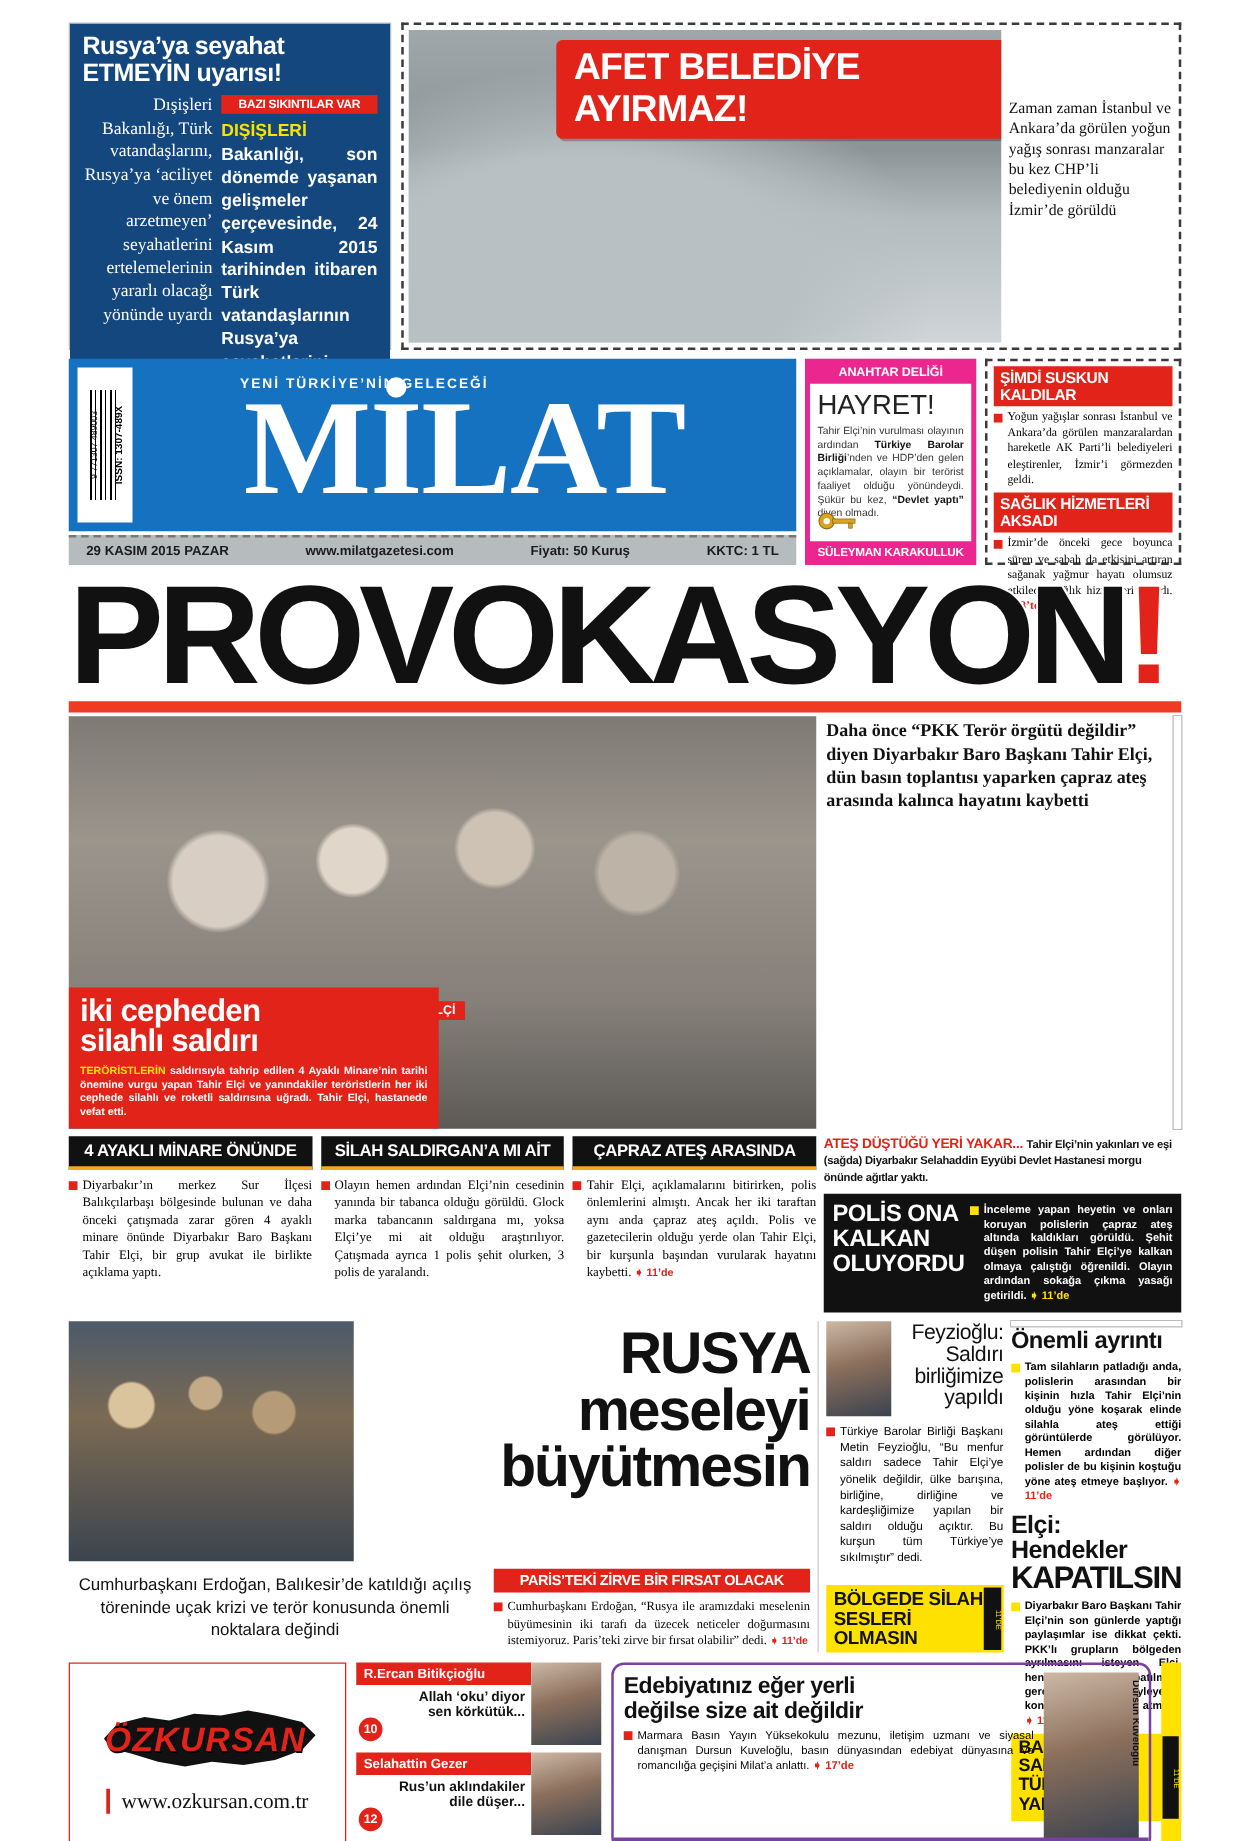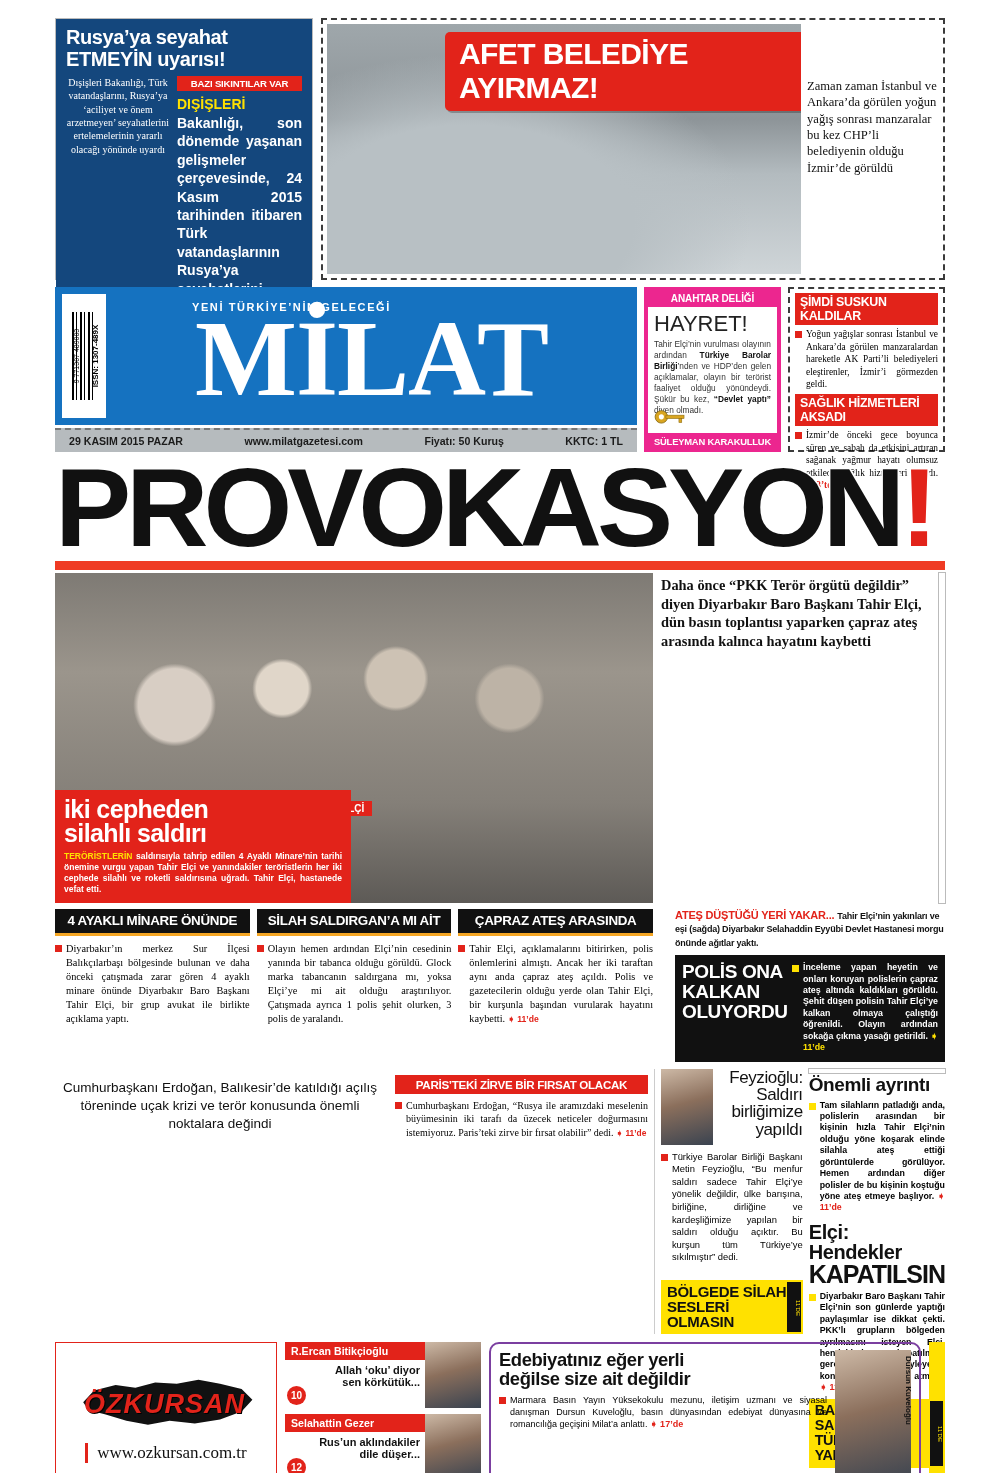--- a/index.html
+++ b/index.html
@@ -55,21 +55,21 @@
   }
 
   
   .toprow { display:flex; gap:8px; height:262px; }
   .tl { width:258px; border:1px solid #bbb; display:flex; flex-direction:column; }
   .tl-photo { height:103px; }
   .tl-blue { background:#14477d; flex:1; padding:8px 10px 6px 10px; display:flex; flex-direction:column; }
   .tl-h1 { color:#fff; font-weight:bold; font-size:20px; line-height:1.08; letter-spacing:-.4px; }
   .tl-h1 b { display:block; }
   .tl-cols { display:flex; gap:7px; margin-top:6px; flex:1; }
-  .tl-lead { width:104px; color:#fff; font-size:10px; line-height:1.33; text-align:center;
+  .tl-lead { width:104px; color:#fff; font-size:14px; line-height:1.33; text-align:right;
              font-family:"Liberation Serif", serif; }
   .tl-box { flex:1; display:flex; flex-direction:column; }
   .tl-redbar { background:#e2231a; color:#fff; font-weight:bold; font-size:9.6px;
                padding:2px 4px; text-align:center; letter-spacing:-.2px; }
   .tl-body { color:#fff; font-size:14px; line-height:1.32; margin-top:4px; text-align:justify; font-weight:bold;}
   .tl-body .hi { color:#ffe100; }
   .tl-body .pg { color:#ffe100; white-space:nowrap; }
 
   .tr { flex:1; border:2px dashed #3b3b3b; padding:4px; position:relative; }
   .tr-inner { display:flex; height:100%; gap:6px; }
@@ -140,21 +140,21 @@
   .main-red p { color:#fff; font-size:8.5px; line-height:1.3; margin-top:5px; font-weight:bold;
                 text-align:justify; }
   .main-red p .hi { color:#ffe100; }
 
   .main-right { flex:1; display:flex; flex-direction:row; gap:4px; }
   .spitz { font-family:"Liberation Serif", serif; font-size:14.4px; line-height:1.3; color:#111;
            font-weight:bold; padding:3px 2px 0; }
   .right-photo { flex:1; min-height:206px; border:3px solid #fff; box-shadow:0 0 0 1px #bbb; }
 
   
-  .colsrow { display:flex; gap:22px; margin-top:6px; }
+  .colsrow { display:flex; gap:6px; margin-top:6px; }
   .cols3 { width:598px; display:flex; gap:7px; }
   .col { flex:1; }
   .col-h { background:#111; color:#fff; font-weight:bold; font-size:13.4px; padding:4px 6px 5px;
            border-bottom:3px solid #f5a623; letter-spacing:-.3px; text-align:center; }
   .col-b { font-family:"Liberation Serif", serif; font-size:10.3px; line-height:1.36; text-align:justify;
            margin-top:6px; display:flex; gap:4px; }
   .col-b .pg { color:#e2231a; font-weight:bold; font-family:"Liberation Sans",sans-serif; font-size:8.6px;}
 
   .side { flex:1; display:flex; flex-direction:column; }
   .cap-red { font-size:11px; font-weight:bold; color:#e2231a; line-height:1.22; letter-spacing:-.2px;}
@@ -403,20 +403,30 @@
           <span><span>İnceleme yapan heyetin ve onları koruyan polislerin çapraz ateş altında kaldıkları görüldü. Şehit düşen polisin Tahir Elçi’ye kalkan olmaya çalıştığı öğrenildi. Olayın ardından sokağa çıkma yasağı getirildi.</span>
             <span class="pg">➧ 11’de</span></span>
         </div>
       </div>
     </div>
   </div>
 
   <div class="lower">
 
     <div class="low-left">
+      <div class="low-top">
+        <div class="low-photo photo folk"></div>
+        <div class="rusya">
+          <h2>
+            <span>RUSYA</span>
+            <span class="l2">meseleyi</span>
+            <span class="l3">büyütmesin</span>
+          </h2>
+        </div>
+      </div>
       <div class="low-bot">
         <div class="low-lead">Cumhurbaşkanı Erdoğan, Balıkesir’de katıldığı açılış töreninde uçak krizi ve terör konusunda önemli noktalara değindi</div>
         <div class="low-box">
           <div class="low-redbar">PARİS’TEKİ ZİRVE BİR FIRSAT OLACAK</div>
           <div class="low-body">
             <span class="sq"></span>
             <span><span>Cumhurbaşkanı Erdoğan, “Rusya ile aramızdaki meselenin büyümesinin iki tarafı da üzecek neticeler doğurmasını istemiyoruz. Paris’teki zirve bir fırsat olabilir” dedi.</span>
               <span class="pg">➧ 11’de</span></span>
           </div>
         </div>

